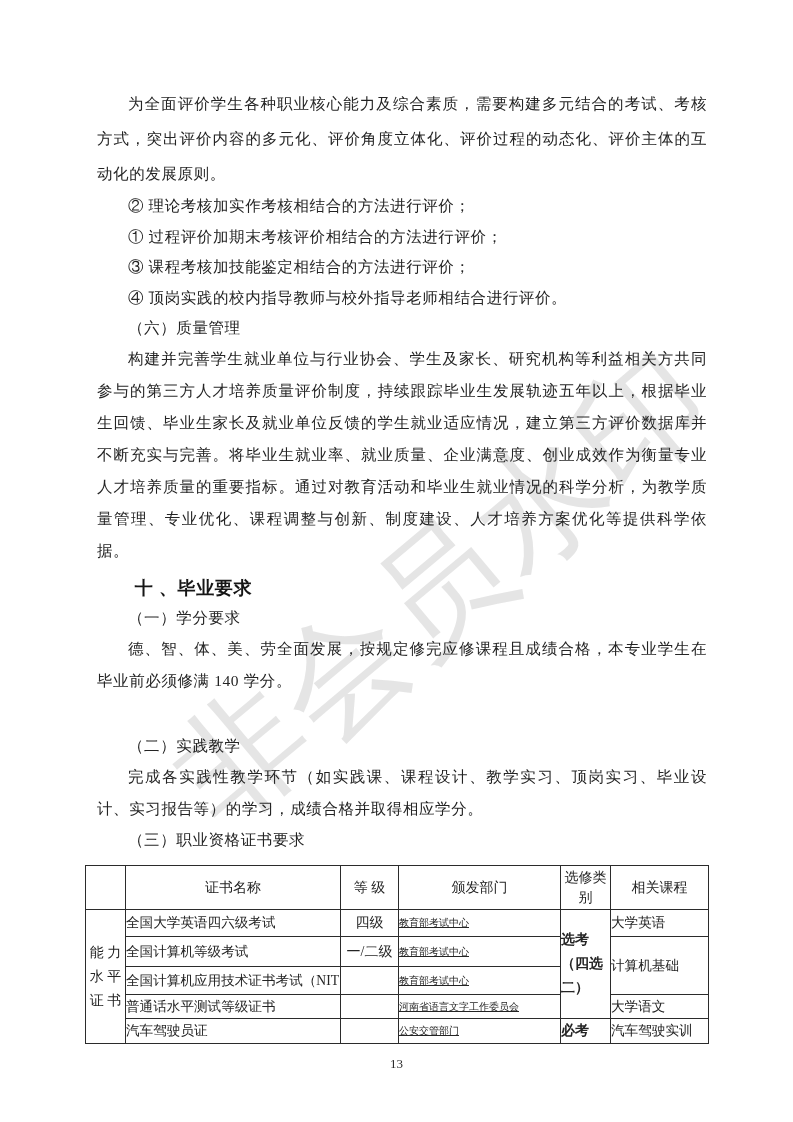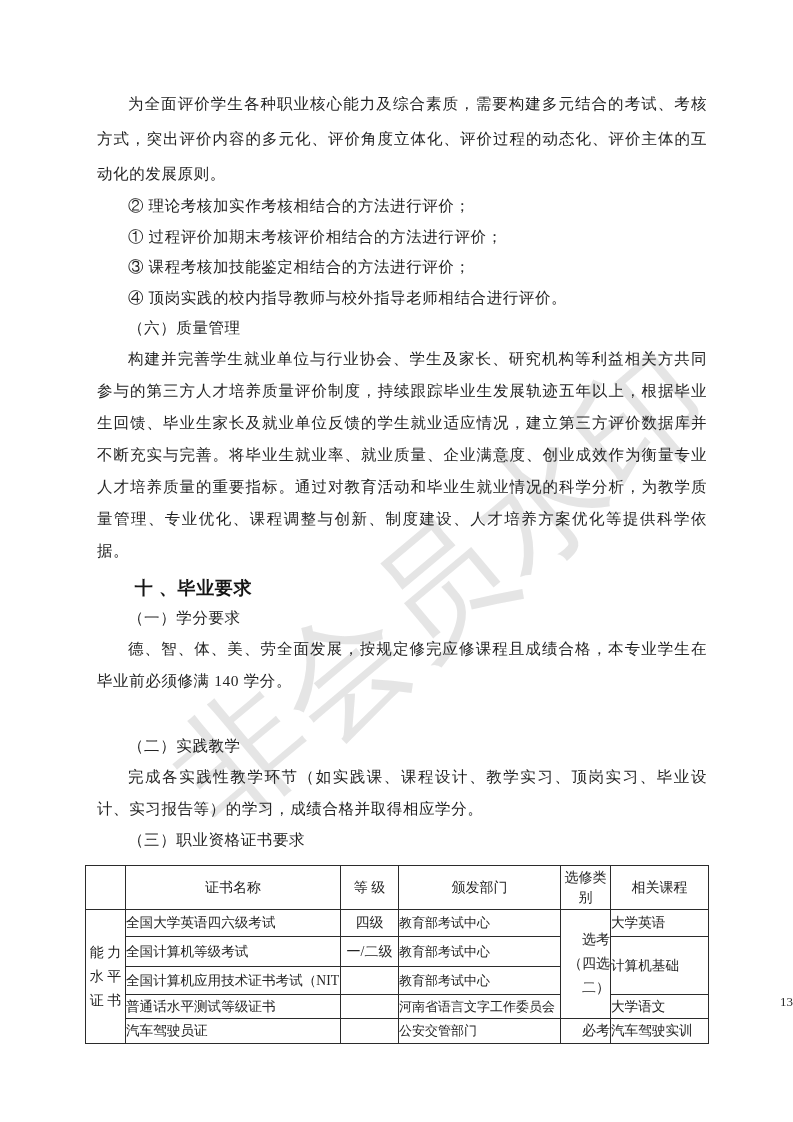--- a/index.html
+++ b/index.html
@@ -90,39 +90,41 @@
     white-space: nowrap;
     overflow: hidden;
     font-size: 13.6px;
   }
   .c-name-flush { padding-left: 3px; }
   .c-level { text-align: center; }
   .c-issuer {
     padding-left: 7px;
     white-space: nowrap;
     overflow: hidden;
-    font-size: 13px;
+    font-size: 10px;
+    text-decoration: underline;
   }
   .c-type {
-    text-align: right;
+    text-align: left;
     line-height: 24px;
     padding: 0 3px;
+    font-weight: bold;
   }
   .c-course {
     padding-left: 10px;
     white-space: nowrap;
     overflow: hidden;
     font-size: 13.6px;
   }
   .pagenum {
     position: absolute;
     left: 0;
     width: 100%;
-    top: 994px;
-    text-align: right;
+    top: 1056px;
+    text-align: center;
     font-size: 13px;
     color: #2a2a2a;
     z-index: 1;
   }
 </style>
 </head>
 <body>
 
 <div class="page">
 

